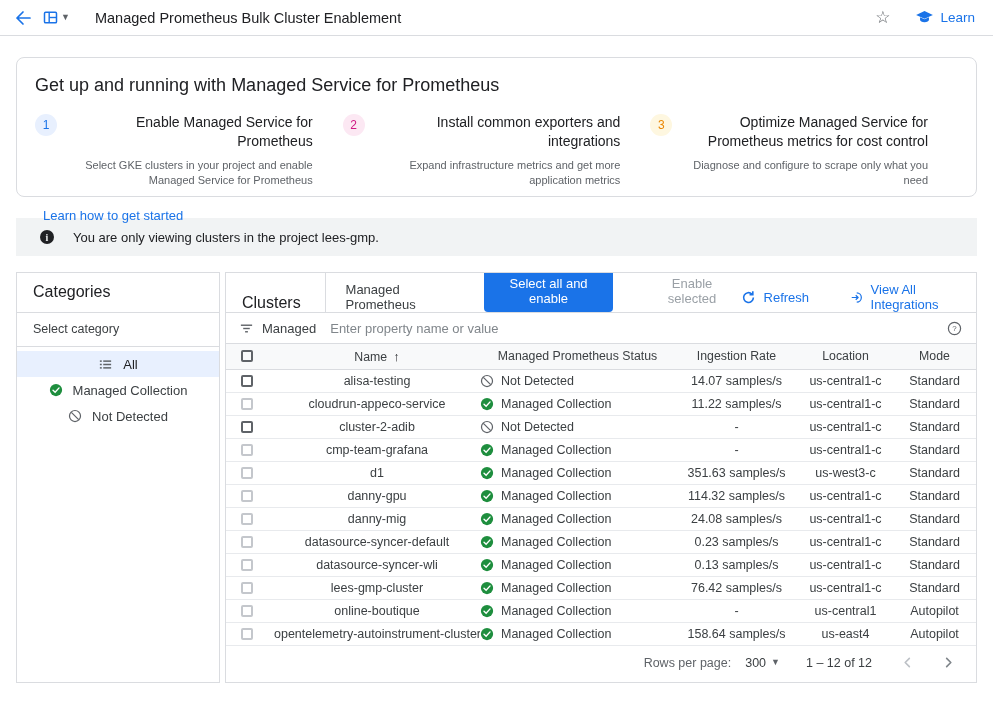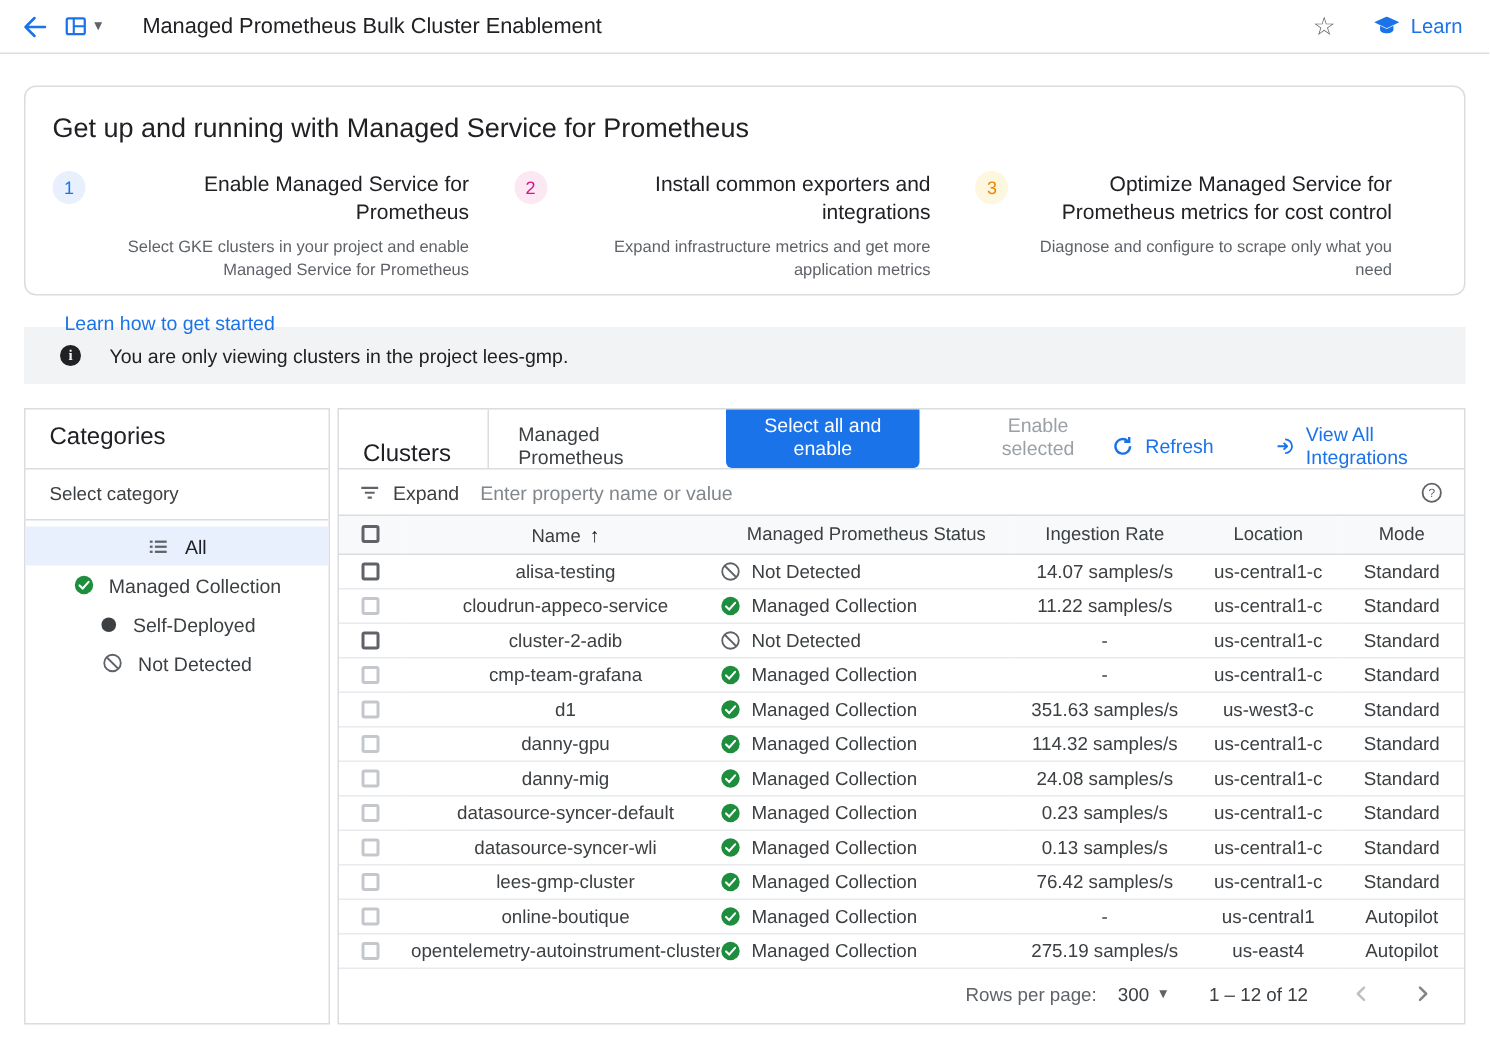--- a/index.html
+++ b/index.html
@@ -185,28 +185,20 @@
           <span>
             <svg viewBox="0 0 16 16" width="14" height="14">
               <circle cx="8" cy="8" r="7" fill="#1e8e3e"></circle>
               <path d="M4.6 8.3 L7 10.6 L11.5 5.6" stroke="#fff" stroke-width="1.6" fill="none" stroke-linecap="round"></path>
             </svg>
           </span>
           <span>Managed Collection</span>
         </div>
         <div class="sb-item">
           <span>
-            <svg viewBox="0 0 16 16" width="13" height="13">
-              <circle cx="8" cy="8" r="6" fill="#3c4043"></circle>
-            </svg>
-          </span>
-          <span>Self-Deployed</span>
-        </div>
-        <div class="sb-item">
-          <span>
             <svg viewBox="0 0 16 16" width="14" height="14">
               <circle cx="8" cy="8" r="6.3" fill="none" stroke="#5f6368" stroke-width="1.4"></circle>
               <line x1="3.8" y1="3.8" x2="12.2" y2="12.2" stroke="#5f6368" stroke-width="1.4"></line>
             </svg>
           </span>
           <span>Not Detected</span>
         </div>
       </div>
   </div>
 
@@ -234,21 +226,21 @@
         </span>
       </span>
     </div>
 
     <div class="filter-row">
       <svg viewBox="0 0 16 16" width="15" height="15">
           <line x1="2" y1="4.5" x2="14" y2="4.5" stroke="#5f6368" stroke-width="1.5"></line>
           <line x1="4.5" y1="8" x2="11.5" y2="8" stroke="#5f6368" stroke-width="1.5"></line>
           <line x1="6.5" y1="11.5" x2="9.5" y2="11.5" stroke="#5f6368" stroke-width="1.5"></line>
         </svg>
-      <span class="filter-label">Expand</span>
+      <span class="filter-label">Managed</span>
       <input class="filter-input" type="text" placeholder="Enter property name or value" style="">
       <svg viewBox="0 0 16 16" width="15" height="15">
           <circle cx="8" cy="8" r="6.5" fill="none" stroke="#5f6368" stroke-width="1.3"></circle>
           <text x="8" y="11" text-anchor="middle" font-size="8.5" fill="#5f6368" font-family="Liberation Sans, sans-serif">?</text>
         </svg>
     </div>
 
     <table>
       <colgroup>
           <col class="c-check">
@@ -500,21 +492,21 @@
               <span class="statuswrap">
                 <span>
                   <svg viewBox="0 0 16 16" width="14" height="14">
                     <circle cx="8" cy="8" r="7" fill="#1e8e3e"></circle>
                     <path d="M4.6 8.3 L7 10.6 L11.5 5.6" stroke="#fff" stroke-width="1.6" fill="none" stroke-linecap="round"></path>
                   </svg>
                 </span>
                 <span>Managed Collection</span>
               </span>
             </td>
-            <td>275.19 samples/s</td>
+            <td>158.64 samples/s</td>
             <td>us-east4</td>
             <td>Autopilot</td>
           </tr>
         </tbody>
     </table>
 
     <div class="pagination">
       <span>Rows per page:</span>
       <span class="rpp-value">
         <span>300</span>

